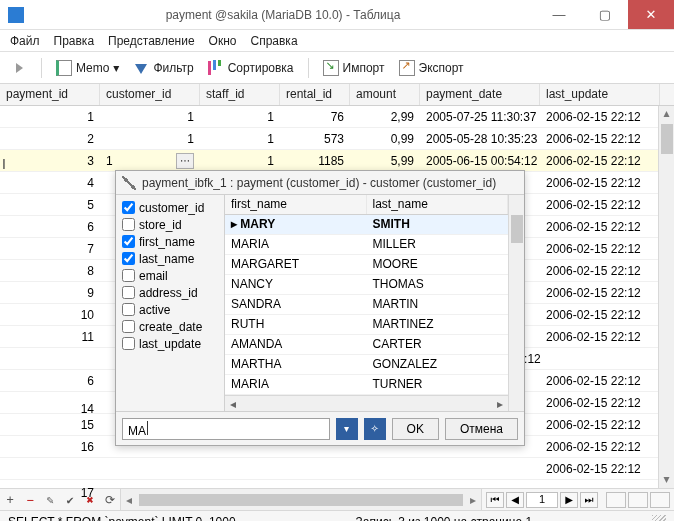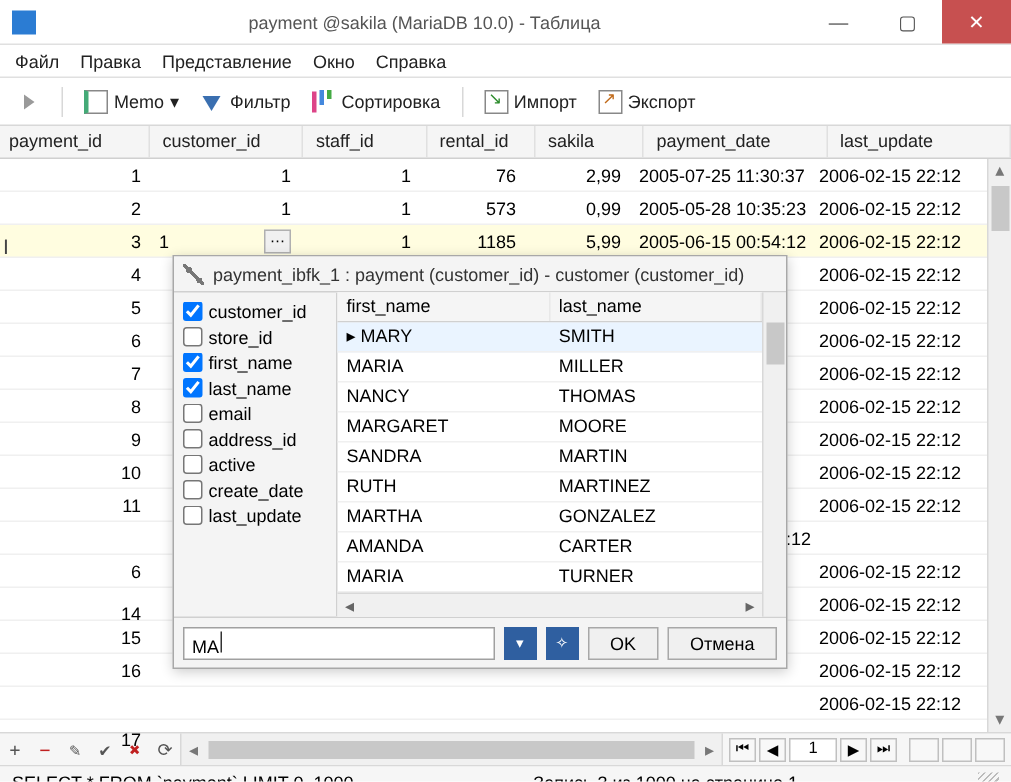--- a/index.html
+++ b/index.html
@@ -11,21 +11,21 @@
   .winbtn { width: 46px; height: 100%; display: flex; align-items: center; justify-content: center; font-size: 13px; color: #555; }
   .winbtn.close { background: #c75050; color: #fff; }
   .menubar { height: 22px; display: flex; align-items: center; gap: 14px; padding: 0 10px; border-bottom: 1px solid #e0e0e0; }
   .menubar span { color: #222; cursor: default; }
   .toolbar { height: 32px; display: flex; align-items: center; gap: 6px; padding: 0 8px; border-bottom: 1px solid #d8d8d8; }
   .tool { display: flex; align-items: center; gap: 4px; padding: 2px 4px; color: #222; }
   .tool.disabled { color: #9a9a9a; }
   .tool .ico { width: 16px; height: 16px; display: inline-block; }
   .sep { width: 1px; height: 20px; background: #d8d8d8; margin: 0 4px; }
   .grid-wrap { position: relative; height: 405px; border-bottom: 1px solid #d8d8d8; }
-  .grid-hdr { display: flex; height: 22px; background: #f5f5f5; border-bottom: 1px solid #d0d0d0; justify-content: space-between; }
+  .grid-hdr { display: flex; height: 22px; background: #f5f5f5; border-bottom: 1px solid #d0d0d0; }
   .gh { border-right: 1px solid #e0e0e0; padding: 3px 6px; color: #222; overflow: hidden; white-space: nowrap; }
   .gh.paymentid{width:100px;} .gh.customerid{width:100px;} .gh.staffid{width:80px;} .gh.rentalid{width:70px;} .gh.amount{width:70px;} .gh.paymentdate{width:120px;} .gh.lastupdate{width:120px;}
   .rows { }
   .row { display: flex; height: 22px; border-bottom: 1px solid #f0f0f0; align-items: center; }
   .cell { padding: 2px 6px; overflow: hidden; white-space: nowrap; text-align: right; }
   .cell.l { text-align: left; }
   .row.sel { background: #fffde0; }
   .row.sel .cell.customerid { display:flex; align-items:center; gap:4px; text-align:left; }
   .ellipsis-btn { width: 18px; height: 16px; border: 1px solid #b0b0b0; background:#f0f0f0; font-size:10px; display:flex;align-items:center;justify-content:center; margin-left:auto;}
   .cursor { position:absolute; left:2px; top:72px; font-size:14px; color:#444;}
@@ -33,21 +33,21 @@
   .popup-title { height: 24px; display:flex; align-items:center; gap:6px; padding:0 6px; background:#f4f4f4; border-bottom:1px solid #d0d0d0; color:#333; font-size:11px;}
   .popup-body { display:flex; }
   .check-col { width: 108px; padding: 4px 6px; }
   .check-row { display:flex; align-items:center; gap:4px; height:17px; }
   .check-row input { width:13px; height:13px; }
   .fk-grid { flex:1; background:#fff; border-left:1px solid #d0d0d0; position:relative;}
   .fk-hdr { display:flex; height:20px; background:#f5f5f5; border-bottom:1px solid #d0d0d0;}
   .fk-hdr div { flex:1; padding:2px 6px; border-right:1px solid #e8e8e8;}
   .fk-rows { }
   .fk-row { display:flex; height:20px; border-bottom:1px solid #f0f0f0;}
-  .fk-row.sel { background:#eaf4ff; }
+  .fk-row.sel { background:#eaf4ff;font-weight:bold; }
   .fk-row div { flex:1; padding:2px 6px; }
   .fk-scrollbar { width:16px; background:#f0f0f0; border-left:1px solid #d8d8d8; position:relative;}
   .fk-scrollbar .thumb { position:absolute; top:20px; left:2px; width:12px; height:28px; background:#c8c8c8; }
   .fk-hscroll { height:16px; background:#f0f0f0; border-top:1px solid #d8d8d8; display:flex; align-items:center;}
   .fk-hscroll .arr { width:16px; text-align:center; color:#666;}
   .popup-bottom { height:34px; display:flex; align-items:center; gap:6px; padding:4px 6px; border-top:1px solid #d0d0d0;}
   .filter-input { flex:1; height:22px; border:1px solid #a0a0a0; padding:2px 5px; background:#fff; }
   .filter-input .caret { border-left:1px solid #333; height:14px; display:inline-block; margin-left:1px;}
   .sqbtn { width:22px; height:22px; background:#2f5fa0; color:#fff; display:flex;align-items:center;justify-content:center; font-size:10px;}
   .btn { height:22px; padding:0 14px; border:1px solid #a8a8a8; background:#f0f0f0; display:flex;align-items:center;justify-content:center;}
@@ -124,21 +124,21 @@
     <span>Экспорт</span>
   </div>
 </div>
 
 <div class="grid-wrap">
   <div class="grid-hdr">
     <div class="gh paymentid">payment_id</div>
     <div class="gh customerid">customer_id</div>
     <div class="gh staffid">staff_id</div>
     <div class="gh rentalid">rental_id</div>
-    <div class="gh amount">sakila</div>
+    <div class="gh amount">amount</div>
     <div class="gh paymentdate">payment_date</div>
     <div class="gh lastupdate">last_update</div>
   </div>
   <div class="rows" id="grid-rows">
       <div class="row">
         <div class="cell " style="width: 100px;">1</div>
         <div class="cell " style="width: 100px;">1</div>
         <div class="cell " style="width: 80px;">1</div>
         <div class="cell " style="width: 70px;">76</div>
         <div class="cell " style="width: 70px;">2,99</div>
@@ -384,42 +384,42 @@
       <div class="fk-rows" id="fk-rows">
           <div class="fk-row sel">
             <div>▸ MARY</div>
             <div>SMITH</div>
           </div>
           <div class="fk-row">
             <div>MARIA</div>
             <div>MILLER</div>
           </div>
           <div class="fk-row">
+            <div>MARGARET</div>
+            <div>MOORE</div>
+          </div>
+          <div class="fk-row">
             <div>NANCY</div>
             <div>THOMAS</div>
           </div>
           <div class="fk-row">
-            <div>MARGARET</div>
-            <div>MOORE</div>
-          </div>
-          <div class="fk-row">
             <div>SANDRA</div>
             <div>MARTIN</div>
           </div>
           <div class="fk-row">
             <div>RUTH</div>
             <div>MARTINEZ</div>
           </div>
           <div class="fk-row">
+            <div>AMANDA</div>
+            <div>CARTER</div>
+          </div>
+          <div class="fk-row">
             <div>MARTHA</div>
             <div>GONZALEZ</div>
-          </div>
-          <div class="fk-row">
-            <div>AMANDA</div>
-            <div>CARTER</div>
           </div>
           <div class="fk-row">
             <div>MARIA</div>
             <div>TURNER</div>
           </div>
         </div>
       <div class="fk-hscroll">
         <span class="arr">◂</span>
         <div style="flex:1"></div>
         <span class="arr">▸</span>

